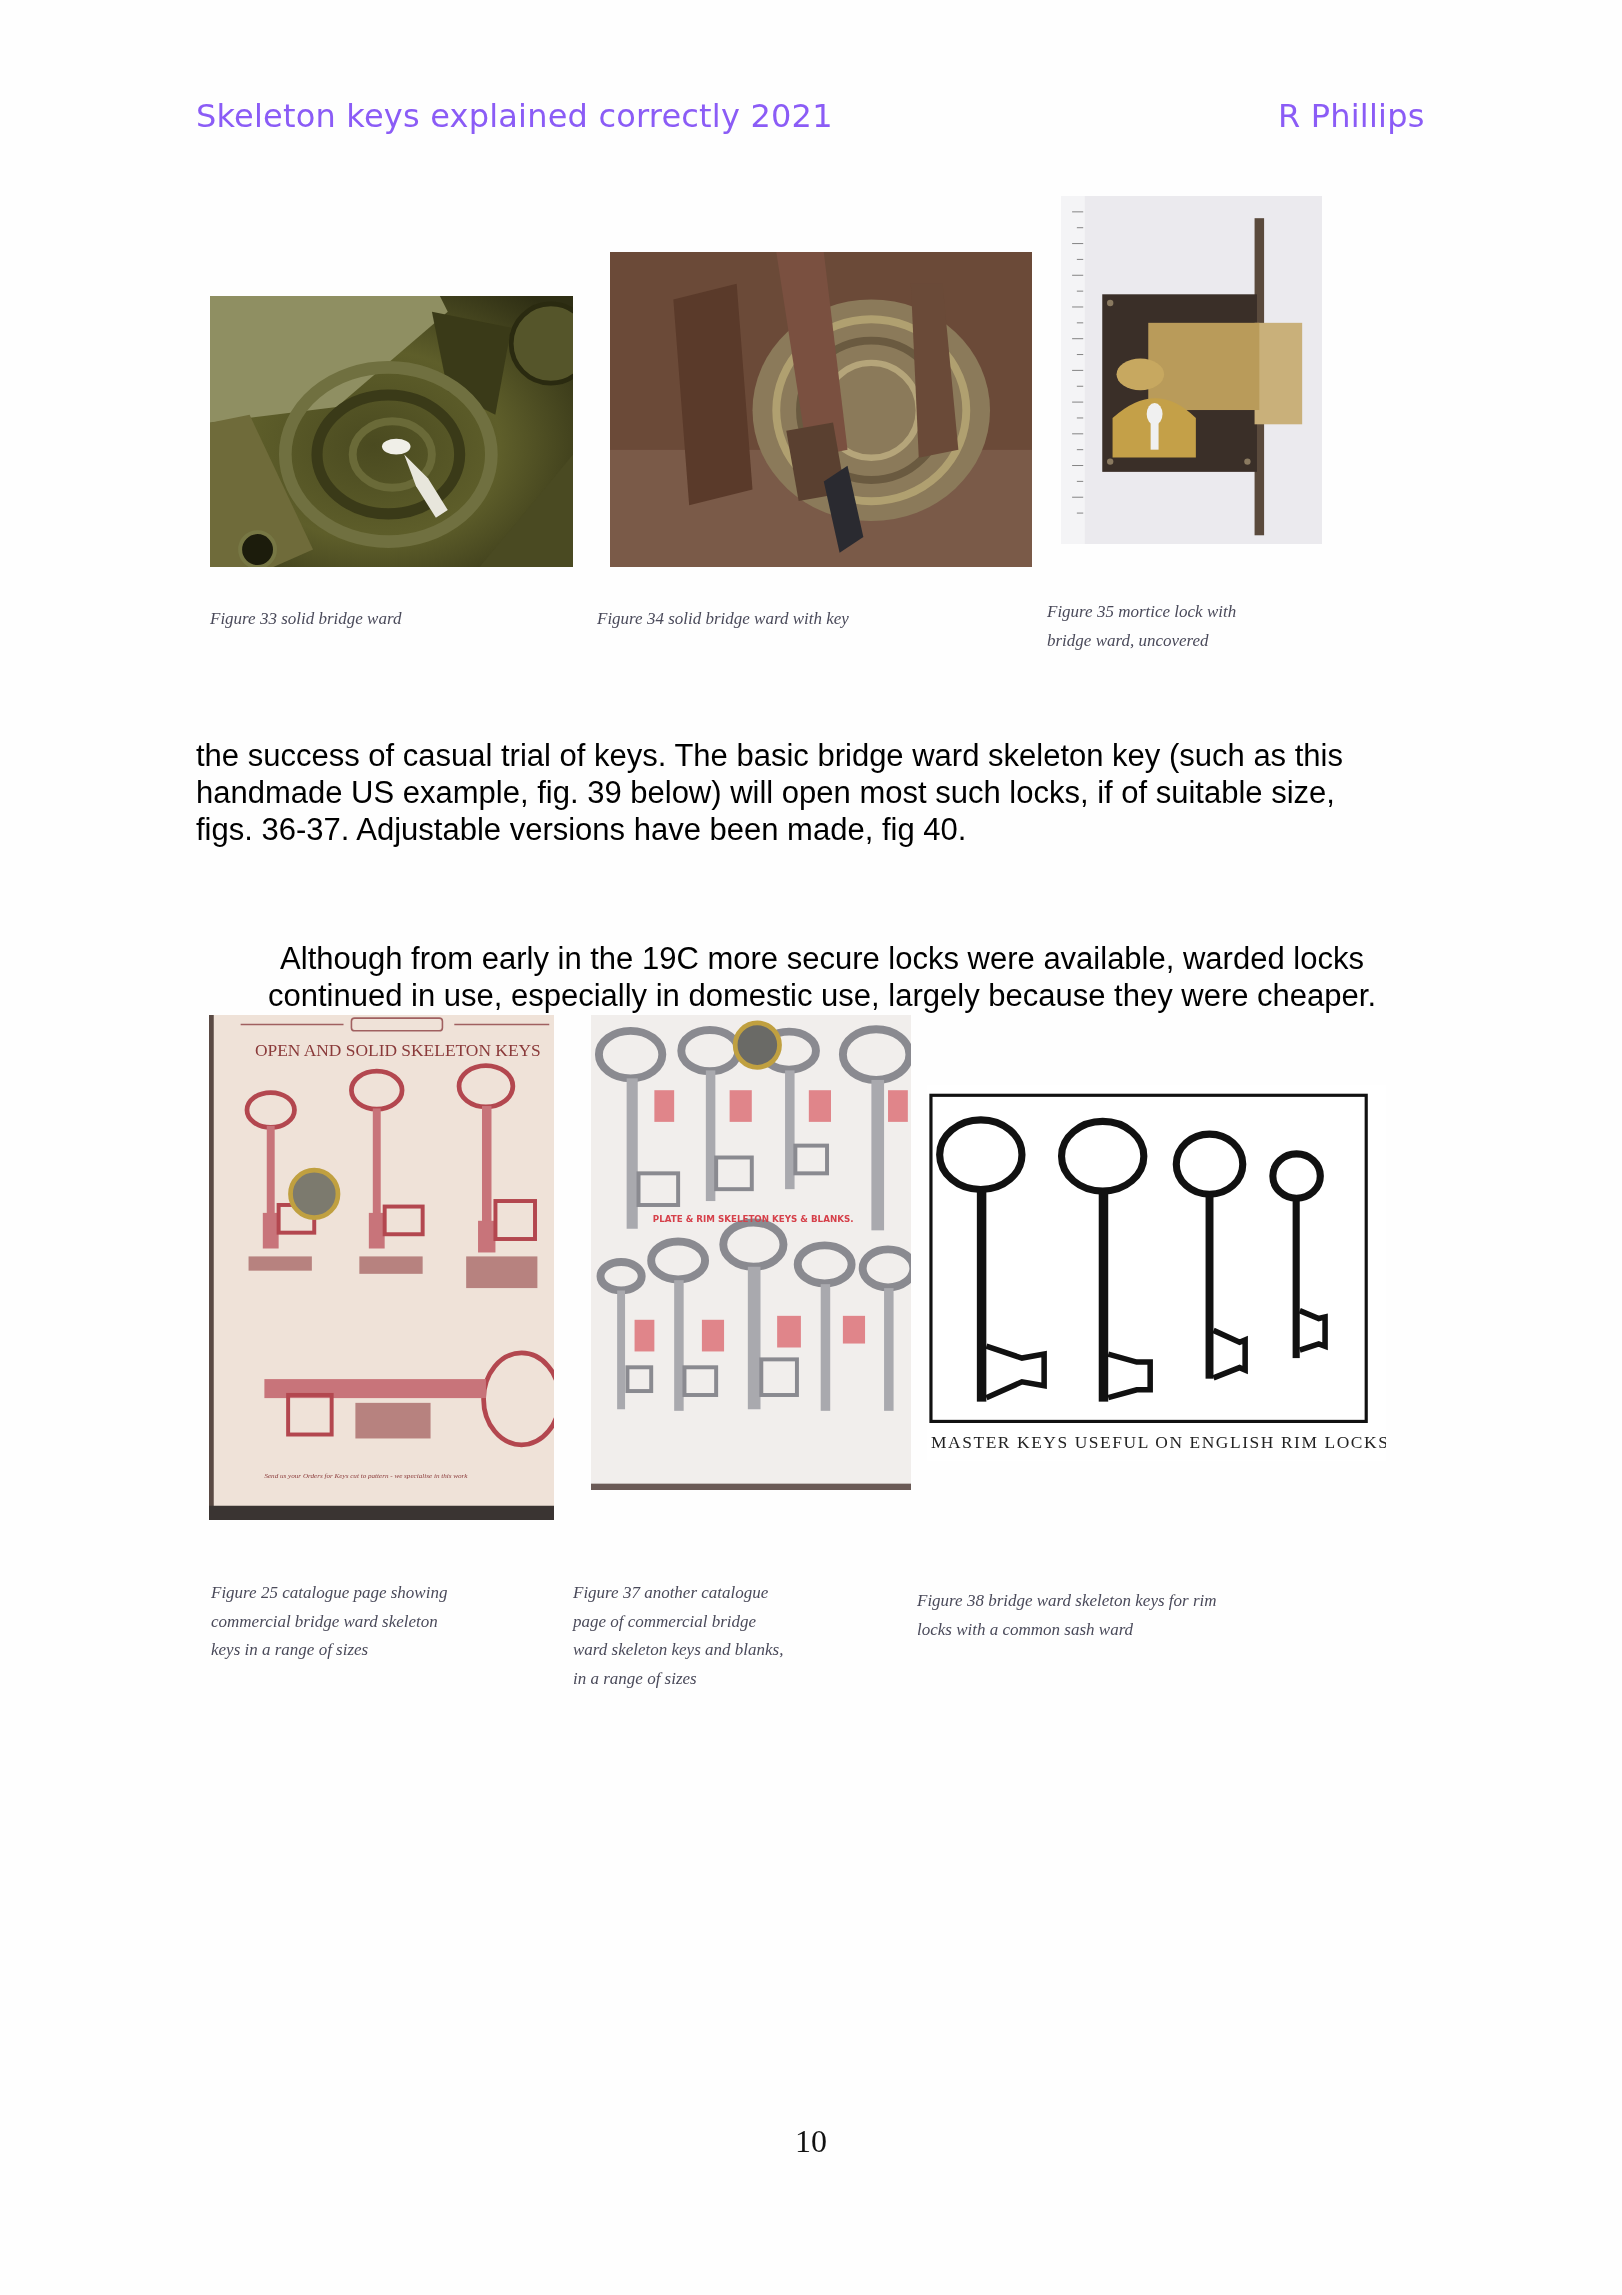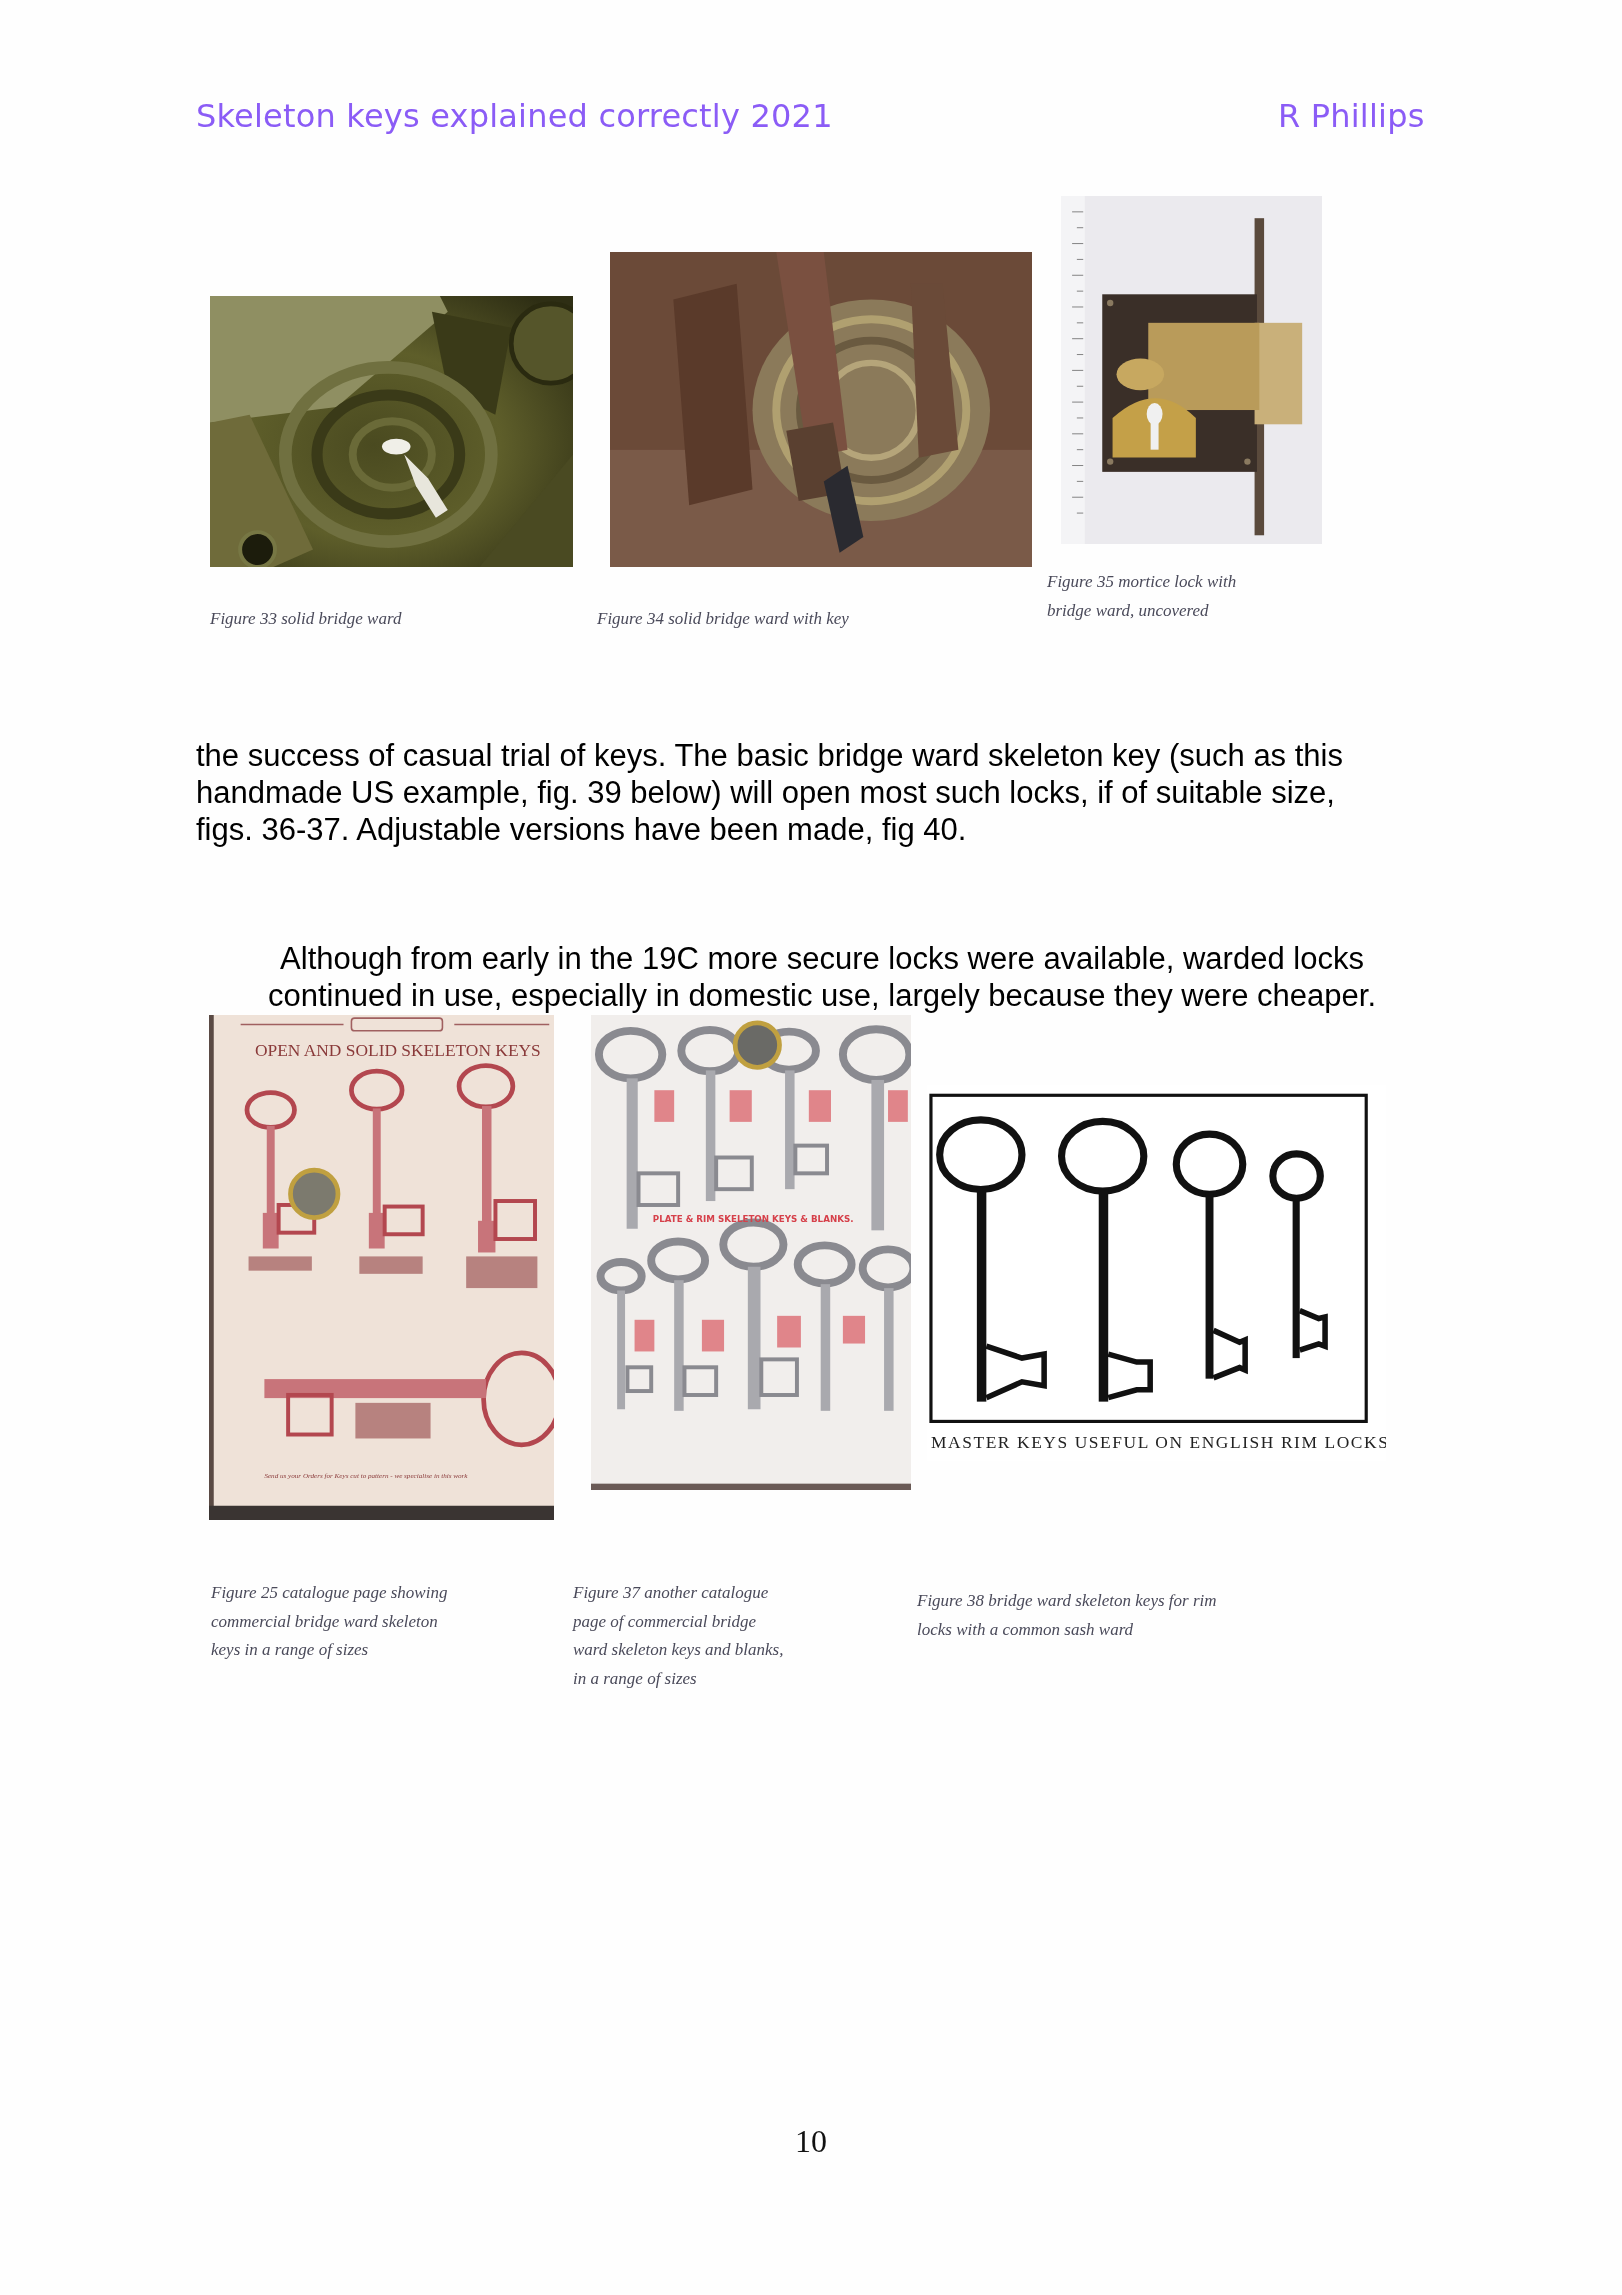--- a/index.html
+++ b/index.html
@@ -102,21 +102,21 @@
       <ellipse cx="118" cy="275" rx="10" ry="14" fill="#f0f0f0"></ellipse>
       <rect x="113" y="280" width="10" height="40" fill="#f0f0f0"></rect>
       <circle cx="62" cy="135" r="4" fill="#8a7a60"></circle>
         <circle cx="62" cy="335" r="4" fill="#8a7a60"></circle>
       <circle cx="235" cy="335" r="4" fill="#8a7a60"></circle>
     </svg>
   </div>
 
   <div class="cap" style="left:210px; top:605px;">Figure 33 solid bridge ward</div>
   <div class="cap" style="left:597px; top:605px;">Figure 34 solid bridge ward with key</div>
-  <div class="cap" style="left:1047px; top:568px;">
+  <div class="cap" style="left:1047px; top:598px;">
     <div>Figure 35 mortice lock with</div>
     <div>bridge ward, uncovered</div>
   </div>
 
   <div class="body-text" style="top:737px;">
     <div>the success of casual trial of keys. The basic bridge ward skeleton key (such as this</div>
     <div>handmade US example, fig. 39 below) will open most such locks, if of suitable size,</div>
     <div>figs. 36-37. Adjustable versions have been made, fig 40.</div>
   </div>
   <div class="body-text" style="top:940px;text-align:center;">

